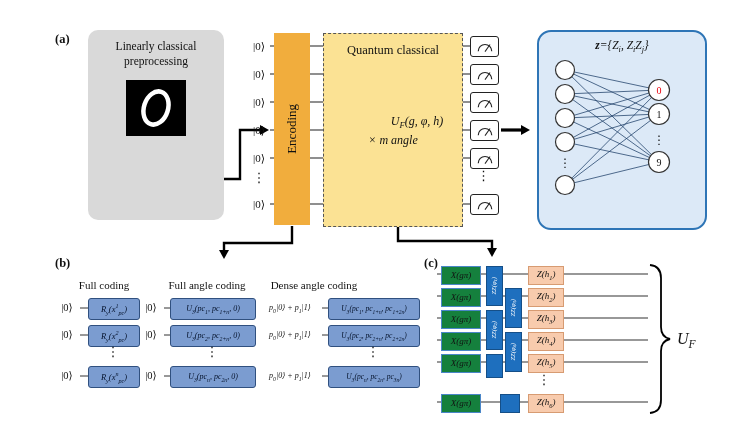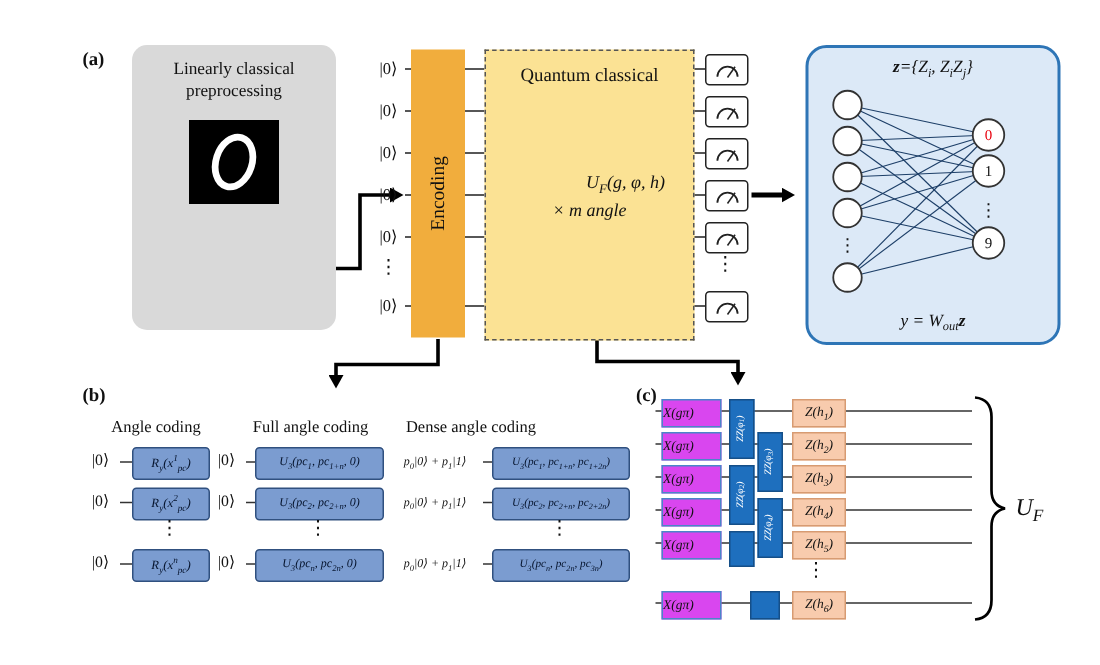--- a/index.html
+++ b/index.html
@@ -22,21 +22,21 @@
   .res-cycles{position:absolute;top:99px;left:0;width:100%;text-align:center;font-size:12px;font-style:italic;}
   .meter{position:absolute;left:470px;width:27px;height:19px;background:#fff;border:1.2px solid #222;border-radius:3px;display:flex;align-items:center;justify-content:center;}
   .readout{position:absolute;left:537px;top:30px;width:166px;height:196px;background:#dce9f7;border:2px solid #2e75b6;border-radius:14px;}
   .z-eq{position:absolute;top:7px;left:0;width:100%;text-align:center;font-size:11.5px;font-style:italic;}
   .y-eq{position:absolute;top:176px;left:0;width:100%;text-align:center;font-size:11.5px;font-style:italic;}
   .nn{position:absolute;left:0;top:26px;}
   .bheader{position:absolute;font-size:11px;text-align:center;}
   .bket{position:absolute;font-size:10.5px;line-height:20px;text-align:center;}
   .bgate{position:absolute;height:20px;background:#7b9cd0;border:1px solid #30507f;border-radius:3px;color:#04122b;display:flex;align-items:center;justify-content:center;font-size:8.5px;font-style:italic;}
   .binput{position:absolute;font-size:8px;line-height:20px;text-align:center;font-style:italic;}
-  .xgate{position:absolute;left:441px;width:38px;height:17px;background:#d946ef;border:1px solid #4a86c8;display:flex;align-items:center;justify-content:flex-start;font-size:9px;font-style:italic;}
+  .xgate{position:absolute;left:441px;width:38px;height:17px;background:#15803d;border:1px solid #4a86c8;display:flex;align-items:center;justify-content:center;font-size:9px;font-style:italic;}
   .zzgate{position:absolute;background:#1e6fbe;border:1px solid #154f88;display:flex;align-items:center;justify-content:center;}
   .zzgate span{writing-mode:vertical-rl;transform:rotate(180deg);font-size:6.5px;font-style:italic;color:#fff;white-space:nowrap;}
   .zgate{position:absolute;left:528px;width:34px;height:17px;background:#f8cbad;border:1px solid #d79b72;display:flex;align-items:center;justify-content:center;font-size:9px;font-style:italic;}
   .uf{position:absolute;left:677px;top:330px;font-size:16px;font-style:italic;}
 </style>
 </head>
 <body>
 
 <div class="canvas">
 
@@ -191,26 +191,25 @@
         <circle cx="120" cy="32" r="10.5"></circle>
         <circle cx="120" cy="56" r="10.5"></circle>
         <circle cx="120" cy="104" r="10.5"></circle>
       </g>
       <text x="26" y="109" text-anchor="middle" font-size="12" fill="#111">⋮</text>
       <text x="120" y="86" text-anchor="middle" font-size="12" fill="#111">⋮</text>
       <text x="120" y="35.5" text-anchor="middle" font-size="10" fill="#e8000d">0</text>
       <text x="120" y="59.5" text-anchor="middle" font-size="10" fill="#111">1</text>
       <text x="120" y="107.5" text-anchor="middle" font-size="10" fill="#111">9</text>
     </svg>
-    <div class="y-eq">y = W<sub>out</sub><b>z</b></div>
   </div>
 
   <div class="plabel" style="left:55px;top:256px">(b)</div>
 
-  <div class="bheader" style="left:62px;top:279px;width:84px">Angle coding</div>
+  <div class="bheader" style="left:62px;top:279px;width:84px">Full coding</div>
   <div class="bket" style="left:54px;top:298px;width:26px">|0⟩</div>
   <div class="bgate" style="left:88px;top:298px;width:50px">
       <span>R<sub>y</sub>(x<sup>1</sup><sub>pc</sub>)</span>
     </div>
   <div class="bket" style="left:54px;top:325px;width:26px">|0⟩</div>
   <div class="bgate" style="left:88px;top:325px;width:50px">
       <span>R<sub>y</sub>(x<sup>2</sup><sub>pc</sub>)</span>
     </div>
   <div class="vdots" style="left:88px;top:344px;width:50px">⋮</div>
   <div class="bket" style="left:54px;top:366px;width:26px">|0⟩</div>

